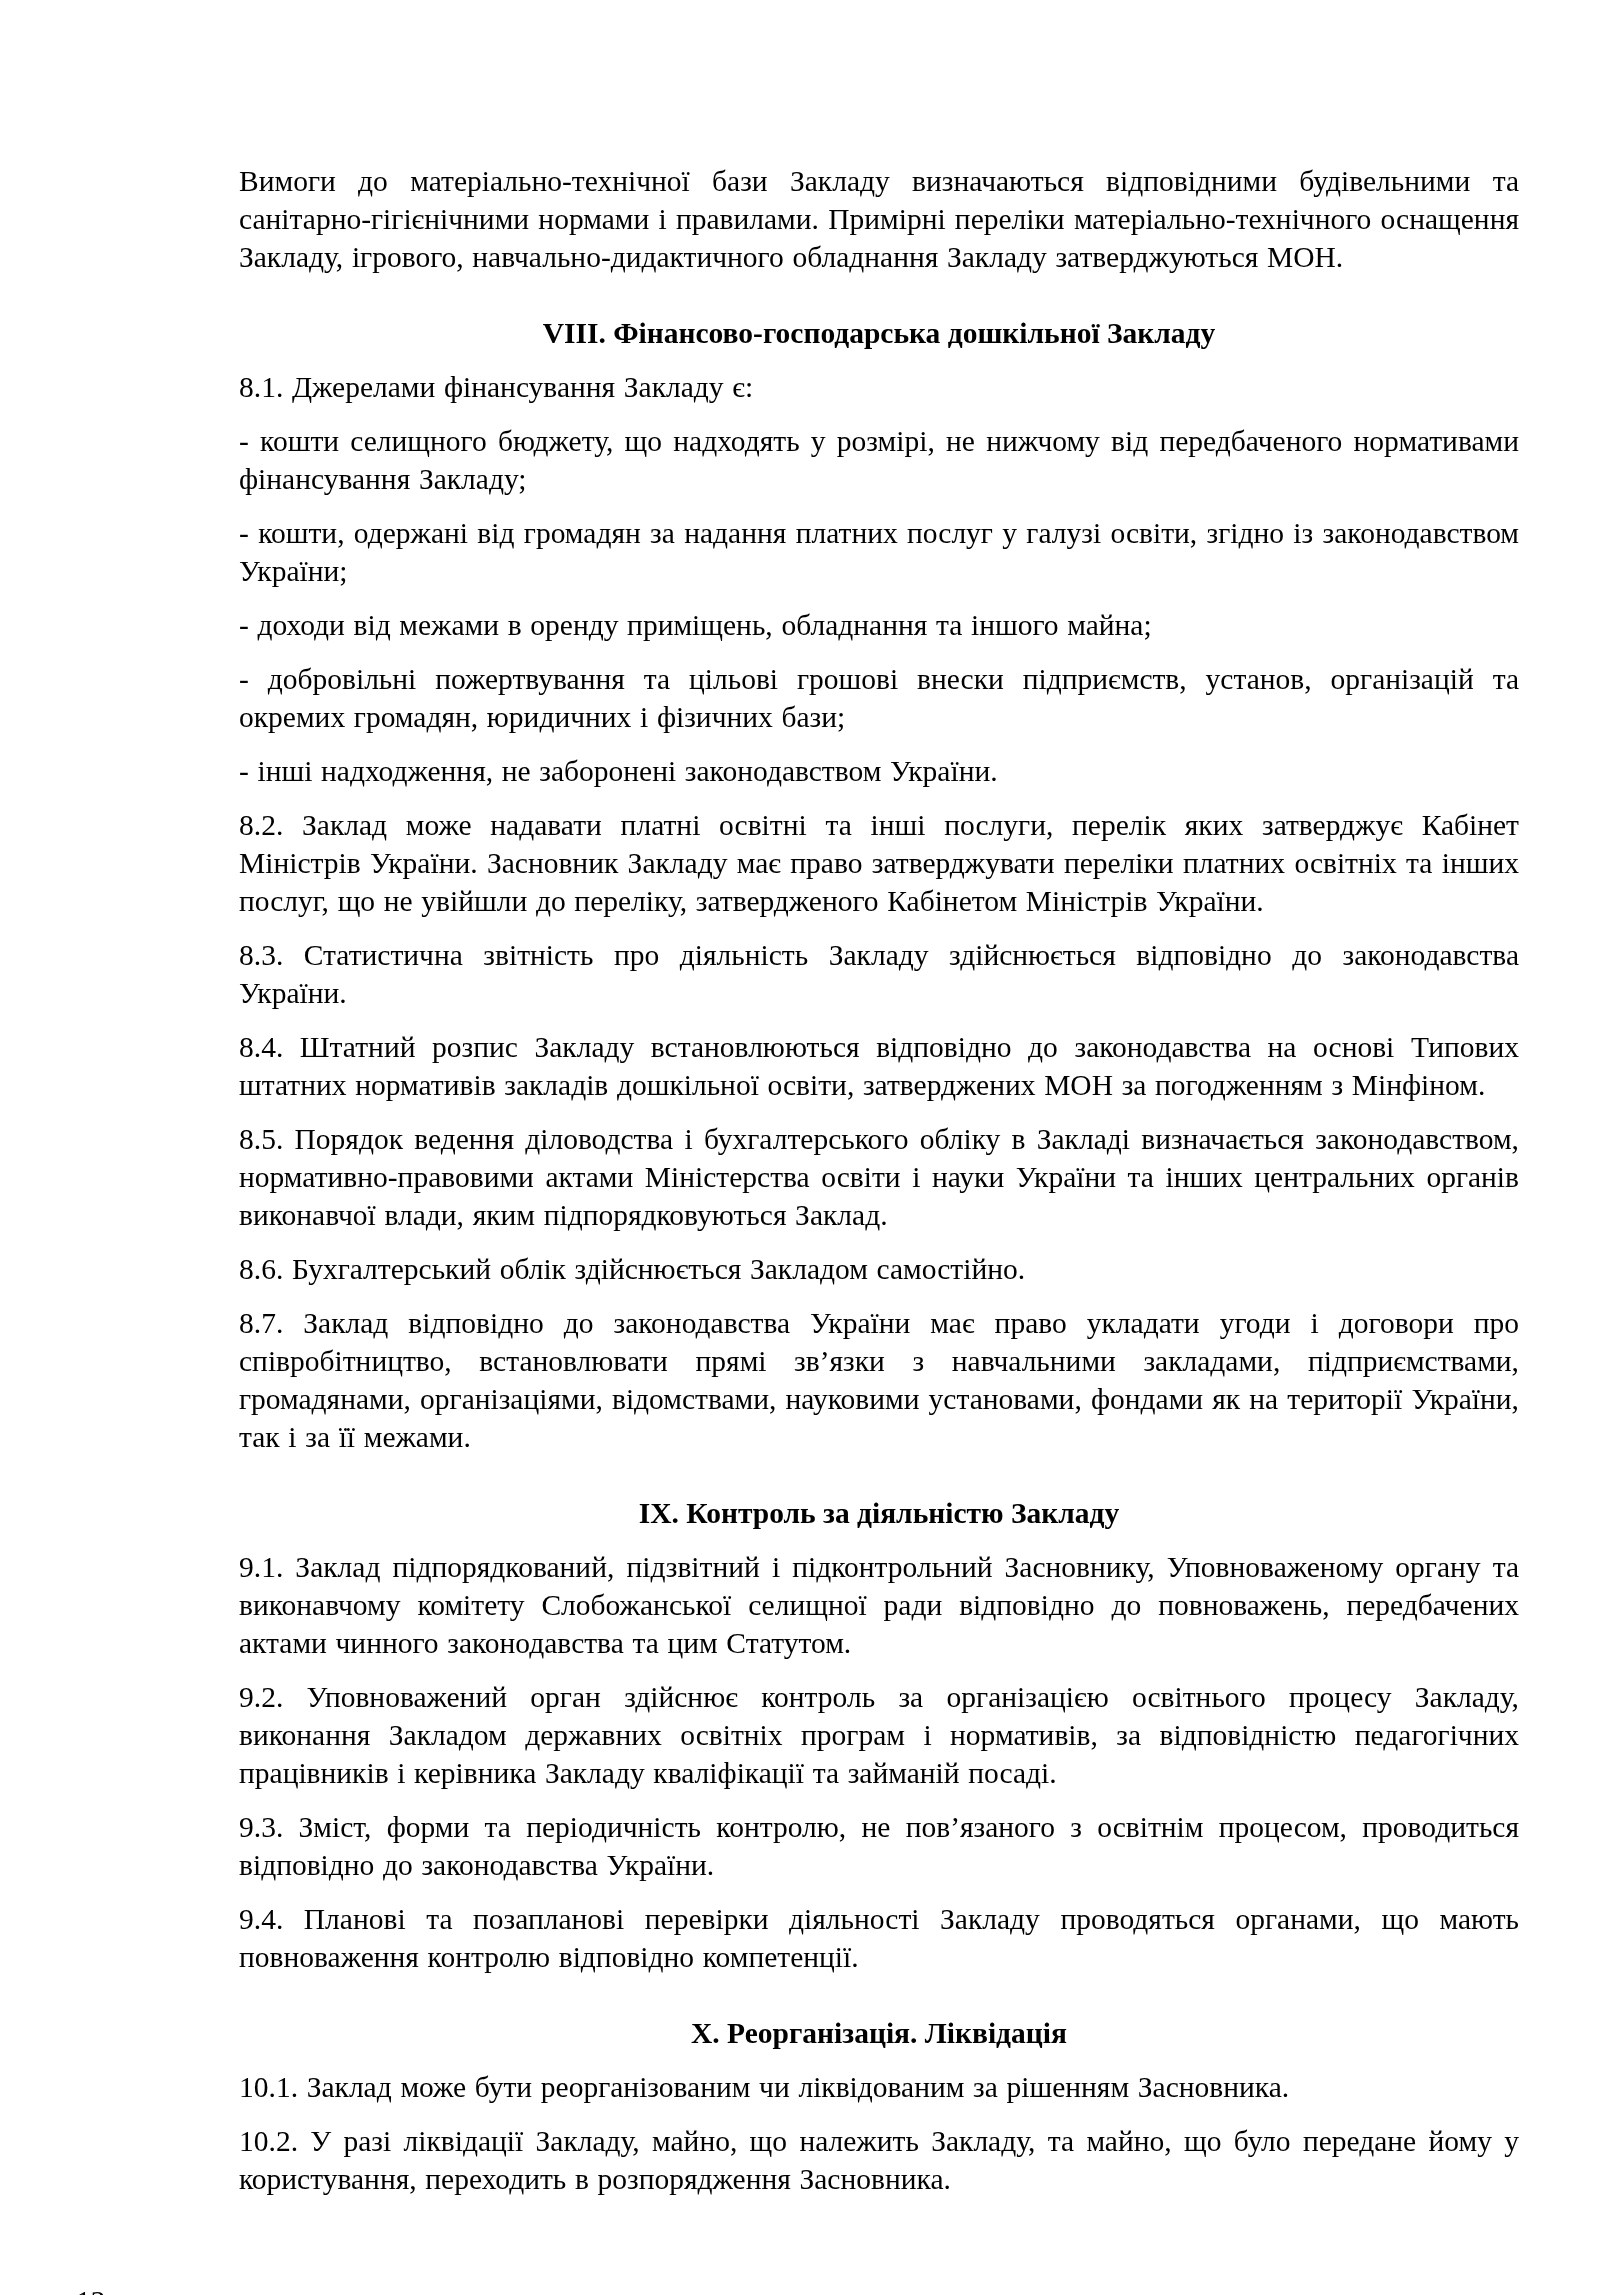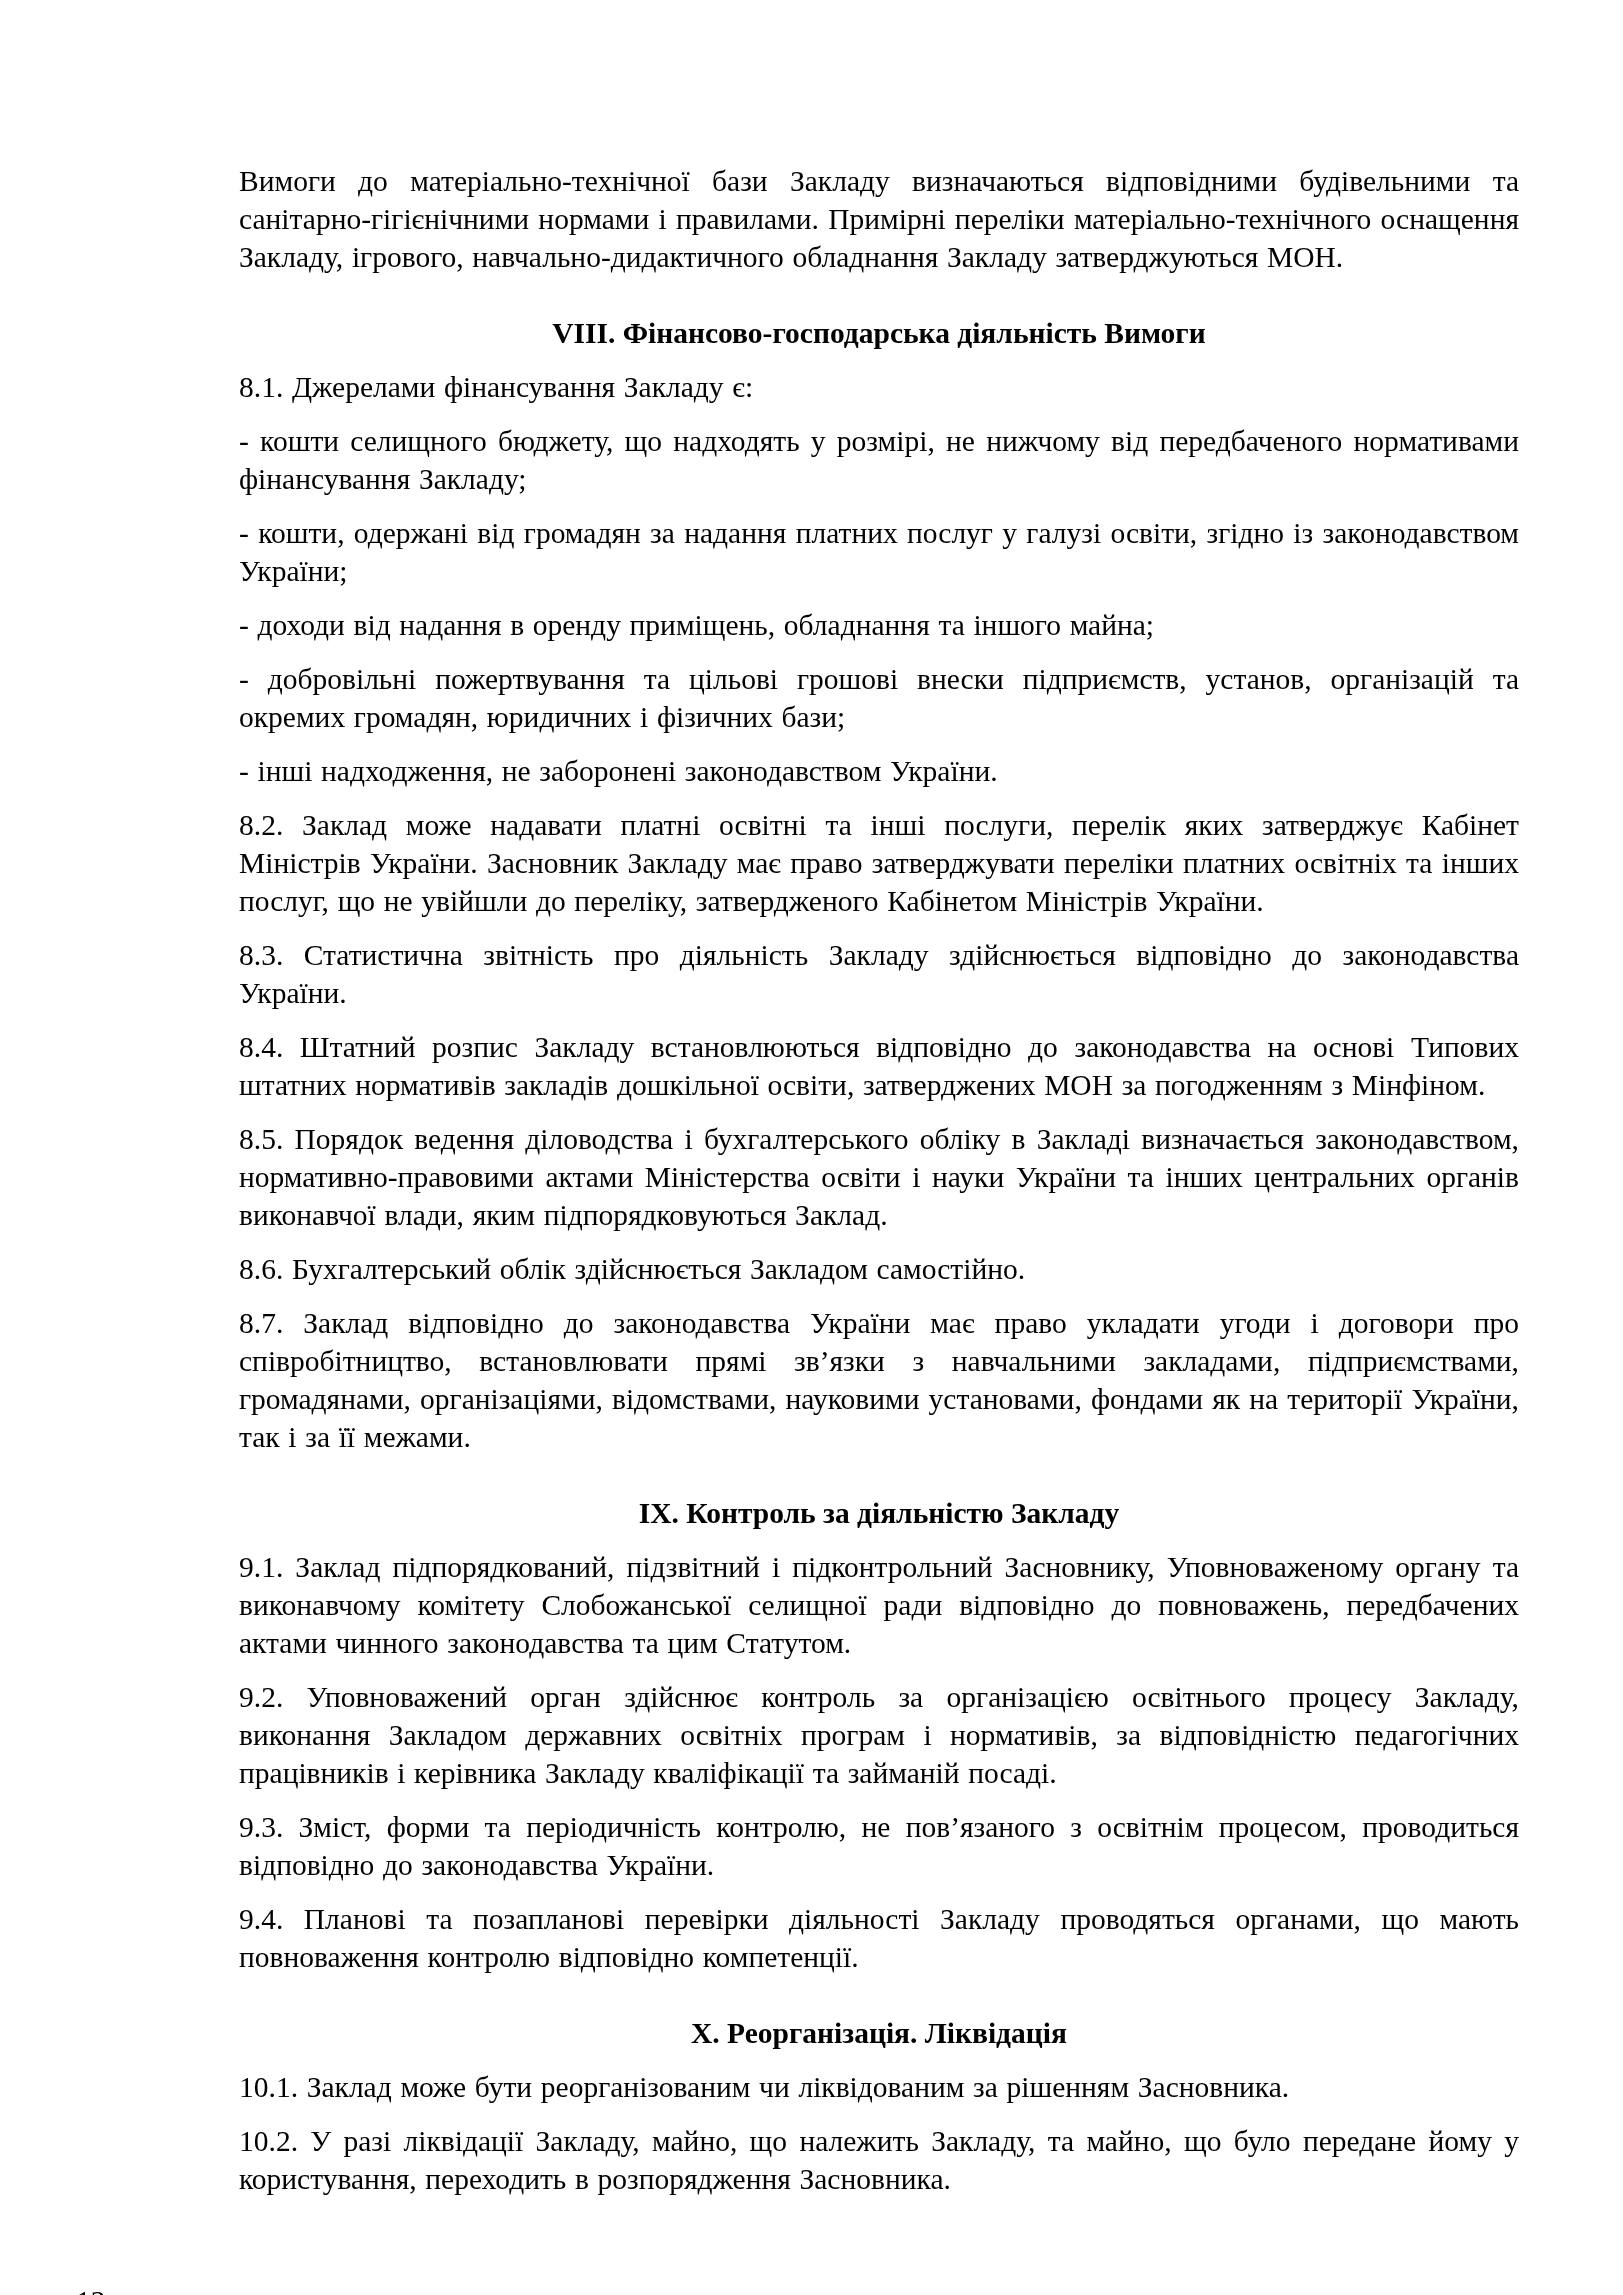--- a/index.html
+++ b/index.html
@@ -60,26 +60,26 @@
   }
 </style>
 </head>
 <body>
 
 <div class="sheet">
   <div class="content">
 
     <p>Вимоги до матеріально-технічної бази Закладу визначаються відповідними будівельними та санітарно-гігієнічними нормами і правилами. Примірні переліки матеріально-технічного оснащення Закладу, ігрового, навчально-дидактичного обладнання Закладу затверджуються МОН.</p>
 
-    <h3>VIII. Фінансово-господарська діяльність Вимоги</h3>
+    <h3>VIII. Фінансово-господарська дошкільної Закладу</h3>
 
     <p>8.1. Джерелами фінансування Закладу є:</p>
     <p>- кошти селищного бюджету, що надходять у розмірі, не нижчому від передбаченого нормативами фінансування Закладу;</p>
     <p>- кошти, одержані від громадян за надання платних послуг у галузі освіти, згідно із законодавством України;</p>
-    <p>- доходи від надання в оренду приміщень, обладнання та іншого майна;</p>
+    <p>- доходи від межами в оренду приміщень, обладнання та іншого майна;</p>
     <p>- добровільні пожертвування та цільові грошові внески підприємств, установ, організацій та окремих громадян, юридичних і фізичних бази;</p>
     <p>- інші надходження, не заборонені законодавством України.</p>
     <p>8.2. Заклад може надавати платні освітні та інші послуги, перелік яких затверджує Кабінет Міністрів України. Засновник Закладу має право затверджувати переліки платних освітніх та інших послуг, що не увійшли до переліку, затвердженого Кабінетом Міністрів України.</p>
     <p>8.3. Статистична звітність про діяльність Закладу здійснюється відповідно до законодавства України.</p>
     <p>8.4. Штатний розпис Закладу встановлюються відповідно до законодавства на основі Типових штатних нормативів закладів дошкільної освіти, затверджених МОН за погодженням з Мінфіном.</p>
     <p>8.5. Порядок ведення діловодства і бухгалтерського обліку в Закладі визначається законодавством, нормативно-правовими актами Міністерства освіти і науки України та інших центральних органів виконавчої влади, яким підпорядковуються Заклад.</p>
     <p>8.6. Бухгалтерський облік здійснюється Закладом самостійно.</p>
     <p>8.7. Заклад відповідно до законодавства України має право укладати угоди і договори про співробітництво, встановлювати прямі зв’язки з навчальними закладами, підприємствами, громадянами, організаціями, відомствами, науковими установами, фондами як на території України, так і за її межами.</p>
 
     <h3>IX. Контроль за діяльністю Закладу</h3>

